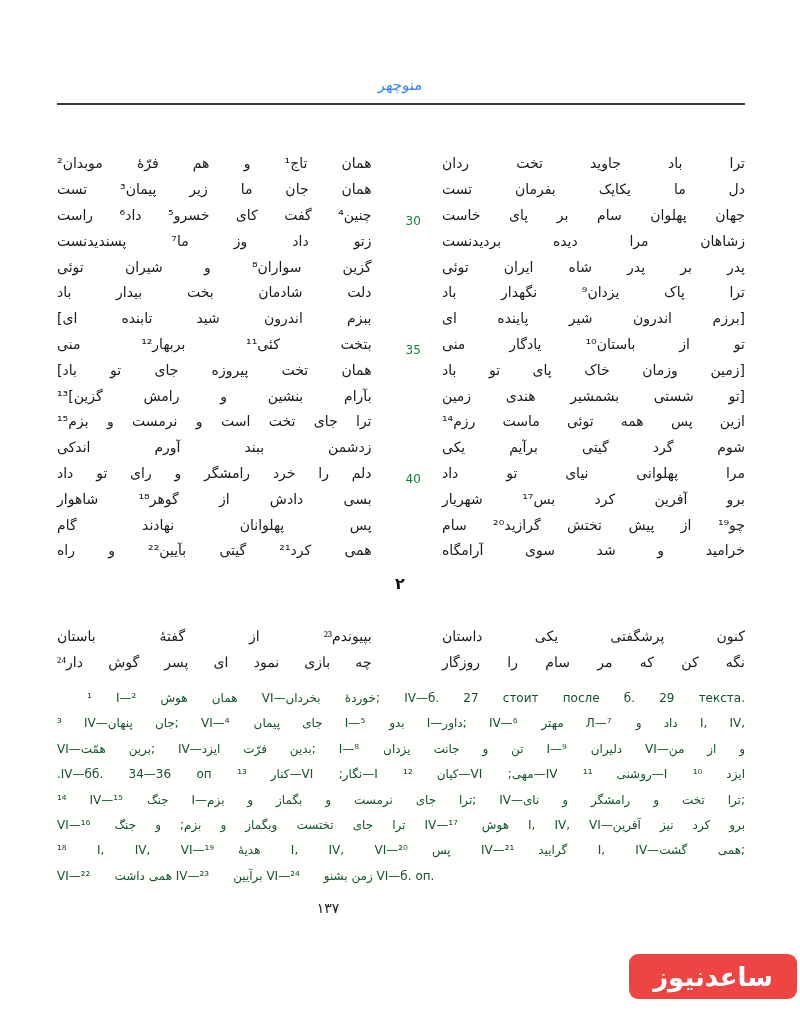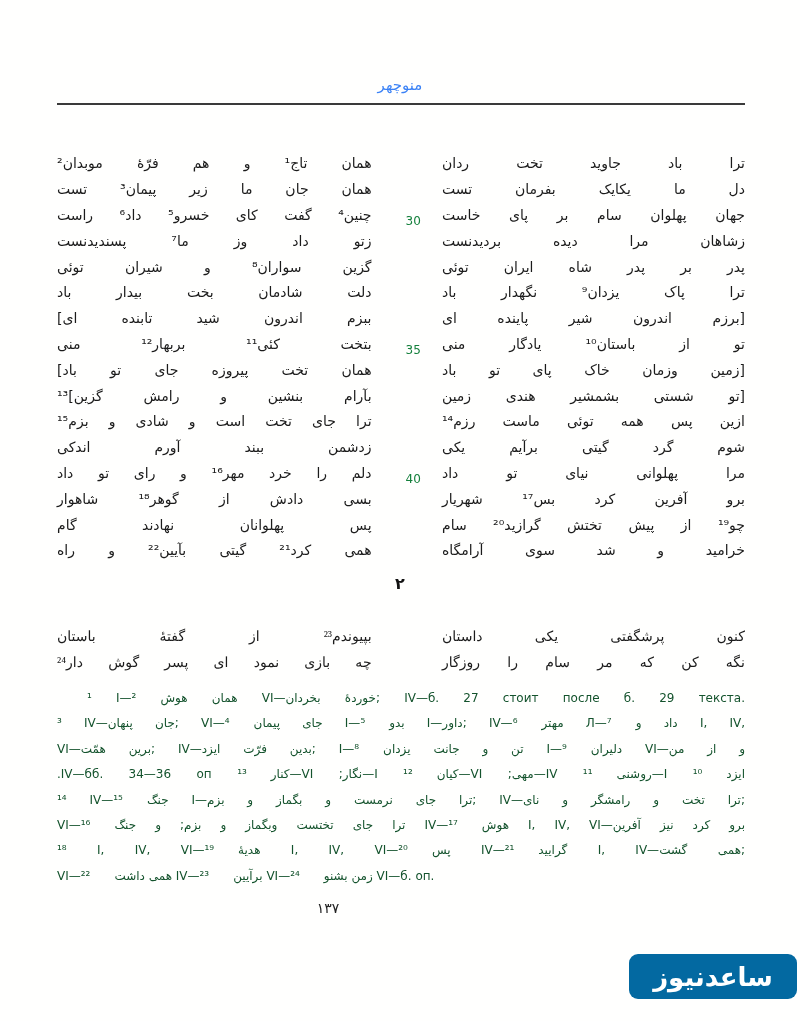--- a/index.html
+++ b/index.html
@@ -118,33 +118,33 @@
     <div class="hemi first">[زمین وزمان خاک پای تو باد</div>
   </div>
 
   <div class="bayt-row">
     <div class="hemi second">بآرام بنشین و رامش گزین]¹³</div>
     <div class="gutter-num"></div>
     <div class="hemi first">[تو شستی بشمشیر هندی زمین</div>
   </div>
 
   <div class="bayt-row">
-    <div class="hemi second">ترا جای تخت است و شادی و بزم¹⁵</div>
+    <div class="hemi second">ترا جای تخت است و نرمست و بزم¹⁵</div>
     <div class="gutter-num"></div>
     <div class="hemi first">ازین پس همه توئی ماست رزم¹⁴</div>
   </div>
 
   <div class="bayt-row">
     <div class="hemi second">زدشمن ببند آورم اندکی</div>
     <div class="gutter-num"></div>
     <div class="hemi first">شوم گرد گیتی برآیم یکی</div>
   </div>
 
   <div class="bayt-row">
-    <div class="hemi second">دلم را خرد مهر¹⁶ و رای تو داد</div>
+    <div class="hemi second">دلم را خرد رامشگر و رای تو داد</div>
     <div class="gutter-num"></div>
     <div class="hemi first">مرا پهلوانی نیای تو داد</div>
   </div>
 
   <div class="bayt-row">
     <div class="hemi second">بسی دادش از گوهر¹⁸ شاهوار</div>
     <div class="gutter-num">40</div>
     <div class="hemi first">برو آفرین کرد بس¹⁷ شهریار</div>
   </div>
 
@@ -183,15 +183,15 @@
       <div class="footnote-line">VI—برین همّت; IV—بدین فرّت ایزد; I—تن و جانت یزدان  ⁸ I—دلیران  ⁹ VI—و از من</div>
       <div class="footnote-line">ایزد  ¹⁰ I—روشنی  ¹¹ IV—مهی; VI—کیان  ¹² I—نگار; VI—کنار  ¹³ IV—бб. 34—36 оп.</div>
       <div class="footnote-line">¹⁴ IV—جنگ  ¹⁵ I—ترا جای نرمست و بگماز و بزم; IV—ترا تخت و رامشگر و نای;</div>
       <div class="footnote-line">VI—ترا جای تختست وبگماز و بزم; و جنگ  ¹⁶ IV—هوش  ¹⁷ I, IV, VI—برو کرد نیز آفرین</div>
       <div class="footnote-line">¹⁸ I, IV, VI—هدیهٔ  ¹⁹ I, IV, VI—پس  ²⁰ IV—گرایید  ²¹ I, IV—همی گشت;</div>
       <div class="footnote-line last">VI—همی داشت  ²² IV—برآیین  ²³ VI—زمن بشنو  ²⁴ VI—б. оп.</div>
     </div>
 
   <div class="page-number">۱۳۷</div>
 
-  <div class="watermark" style="background: #0369a1; color: rgb(255, 255, 255);">ساعدنیوز</div>
+  <div class="watermark" style="background: #ef4444; color: rgb(255, 255, 255);">ساعدنیوز</div>
 
 </div>
 
 </body></html>

